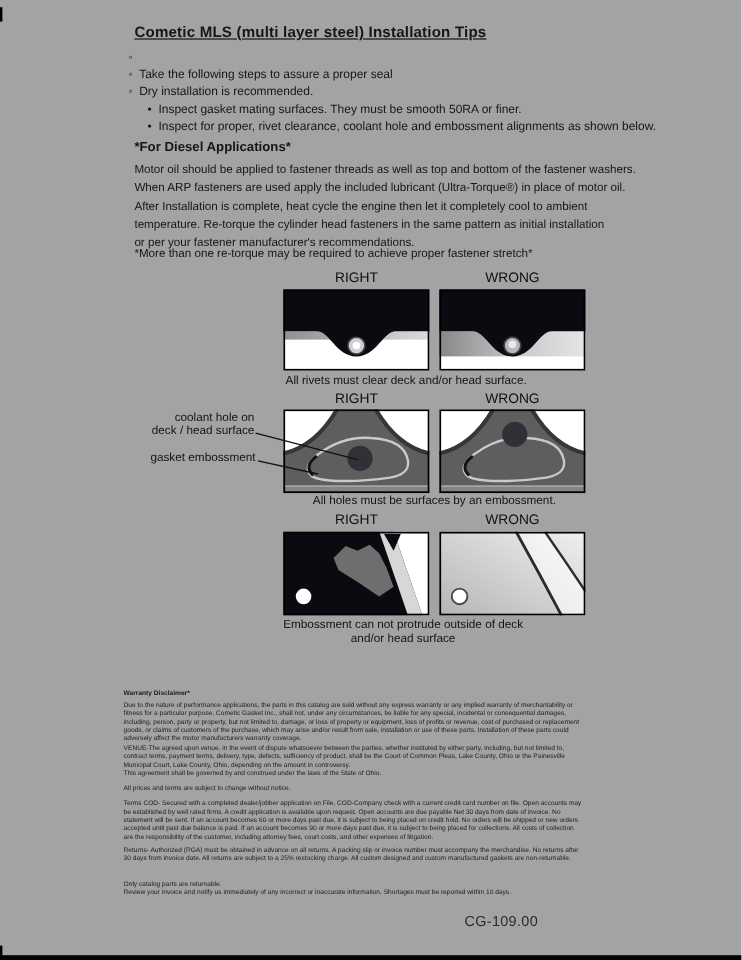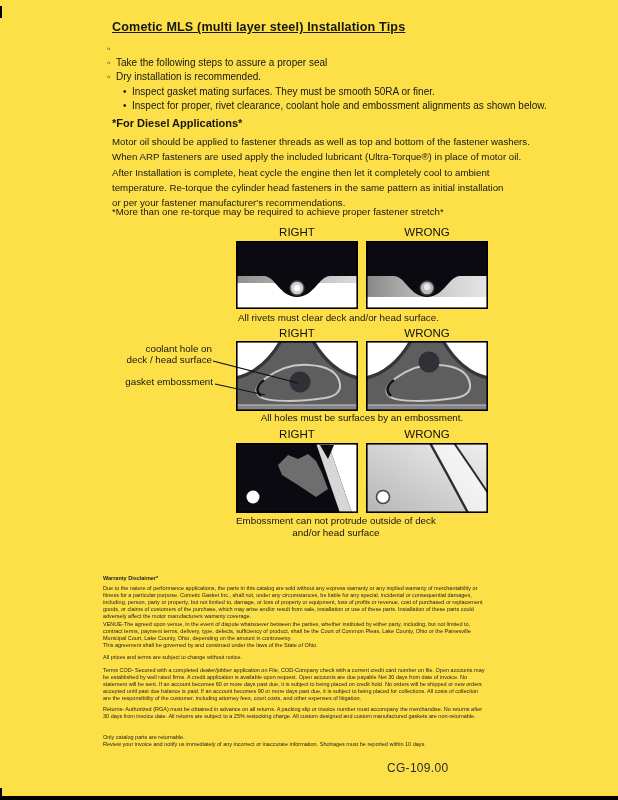--- a/index.html
+++ b/index.html
@@ -1,17 +1,17 @@
 <!DOCTYPE html>
 <html><head>
 <meta charset="utf-8">
 <style>
   html,body { margin:0; padding:0; background:#ffffff; }
   .page {
-    position:relative; width:618px; height:800px; background:#fde047;
+    position:relative; width:618px; height:800px; background:#a3a3a3;
     font-family:"Liberation Sans", sans-serif; color:#161616; overflow:hidden;
   }
   .title {
     position:absolute; left:112px; top:20px; margin:0;
     font-size:12.6px; font-weight:bold; text-decoration:underline;
     letter-spacing:0.15px; white-space:nowrap;
   }
   .bullets { position:absolute; left:107px; top:42px; font-size:10px; line-height:14.2px; }
   .bullet  { white-space:nowrap; }
   .bullet.sub { margin-left:16px; }

